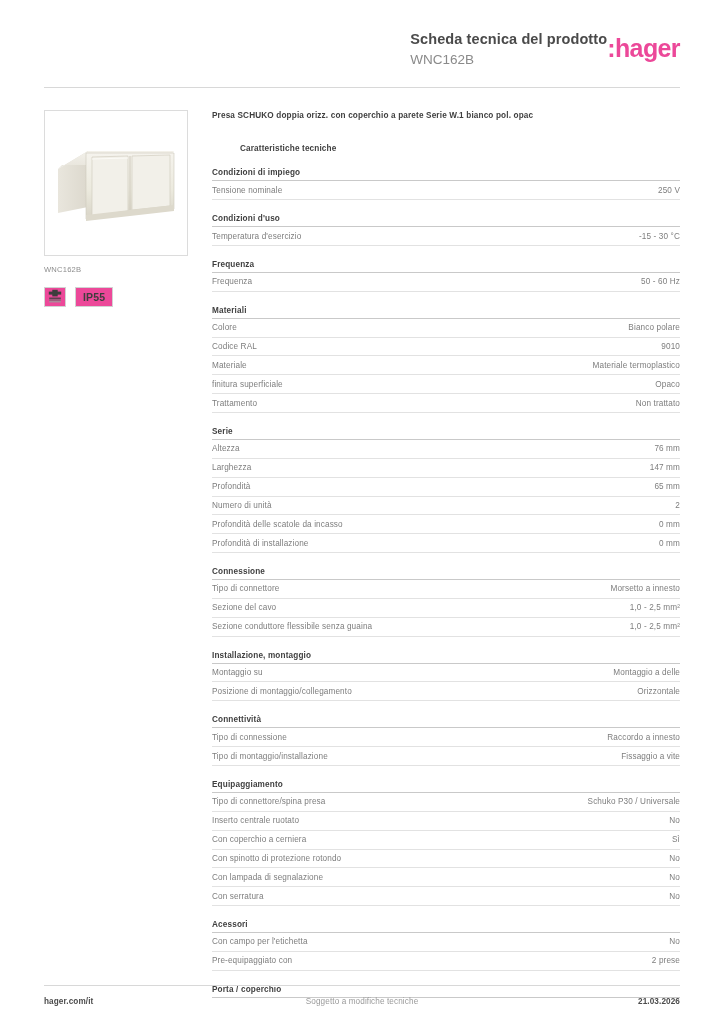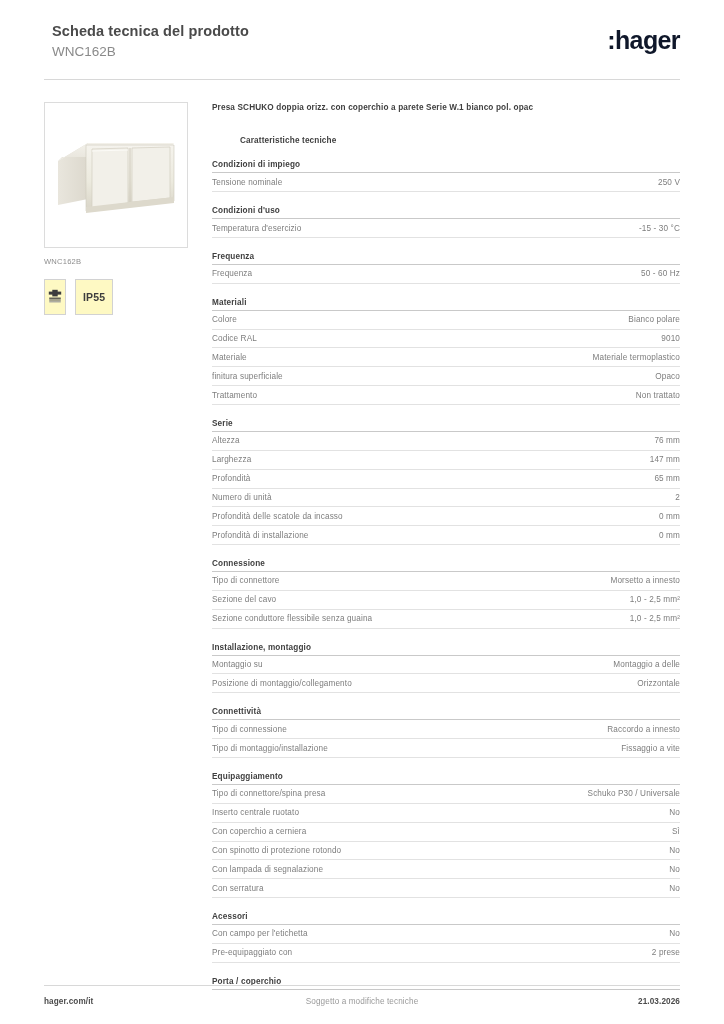--- a/index.html
+++ b/index.html
@@ -15,42 +15,41 @@
     width: 724px;
     height: 1024px;
     background: #ffffff;
     padding: 0 44px;
   }
 
   
   .header {
     display: flex;
     align-items: flex-start;
-    justify-content: space-between;
-    padding-top: 22px;
-    margin-left: 8px;
+    justify-content: flex-end;
+    padding-top: 30px;
   }
   .doc-title {
     font-size: 14.5px;
     font-weight: bold;
     color: #4a4a4a;
     letter-spacing: 0.1px;
     line-height: 1.35;
   }
   .doc-subtitle {
     font-size: 13.5px;
     font-weight: normal;
     color: #8a8a8a;
     line-height: 1.35;
     margin-top: 1px;
   }
   .logo {
     font-size: 25px;
     font-weight: bold;
-    color: #0f172a;
+    color: #ec4899;
     letter-spacing: -0.6px;
     line-height: 1;
     margin-top: 6px;
   }
   .header-rule {
     height: 1px;
     background: #d8d8d8;
     margin-top: 18px;
   }
 
@@ -88,22 +87,22 @@
   }
 
   
   .badges {
     display: flex;
     gap: 9px;
     margin-top: 13px;
   }
   .badge {
     border: 1px solid #d2d2d2;
-    background: #fef9c3;
-    height: 36px;
+    background: #ec4899;
+    height: 20px;
     display: flex;
     align-items: center;
     justify-content: center;
   }
   .badge-icon { width: 22px; }
   .badge-ip {
     padding: 0 7px;
     font-size: 10.5px;
     font-weight: bold;
     color: #3d3d3d;

